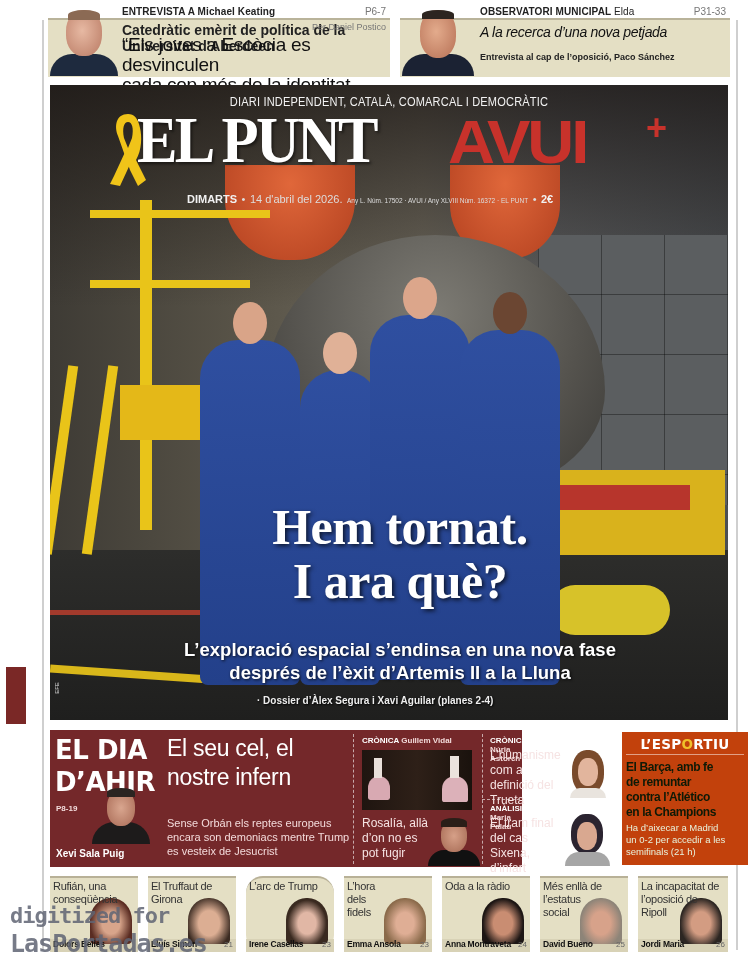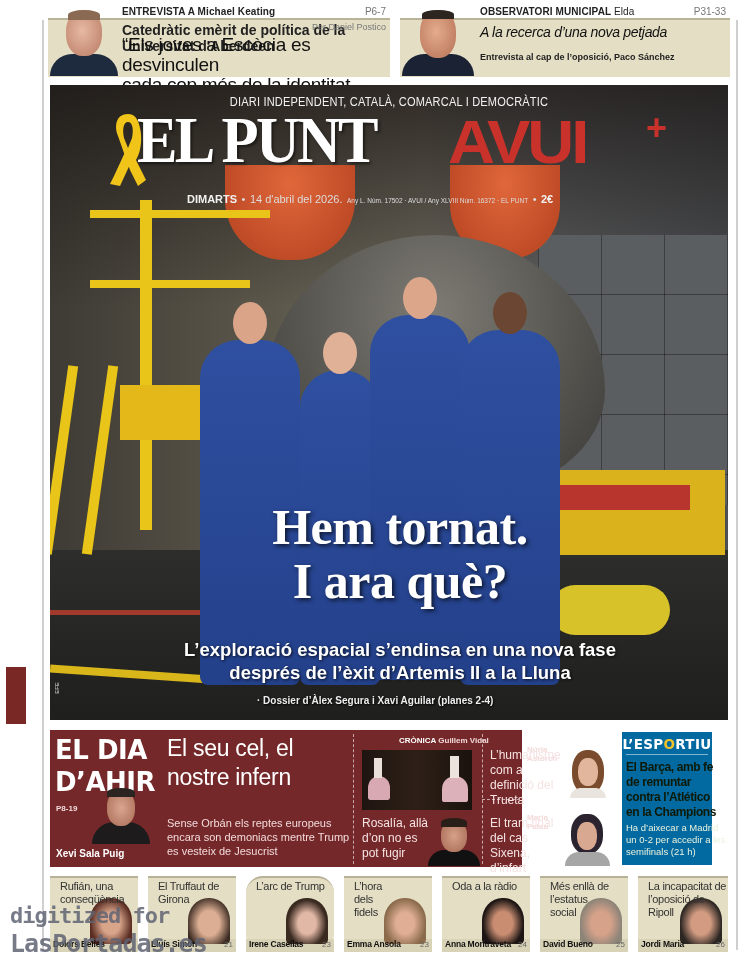--- a/index.html
+++ b/index.html
@@ -48,32 +48,32 @@
   .red-marker{position:absolute;left:6px;top:667px;width:20px;height:57px;background:#7a2826;}
   
   .band-red{position:absolute;left:50px;top:730px;width:472px;height:137px;background:#74282a;}
   .dia-title{position:absolute;left:5px;top:4px;font:bold 26px "DejaVu Sans",sans-serif;color:#fff;line-height:32px;letter-spacing:-0.5px;}
   .dia-page{position:absolute;left:6px;top:74px;font:bold 8px "Liberation Sans",sans-serif;color:#f3dcdc;}
   .dia-author{position:absolute;left:6px;top:118px;font:bold 10px "Liberation Sans",sans-serif;color:#fff;}
   .dia-head{position:absolute;left:117px;top:4px;font:23px "Liberation Sans",sans-serif;color:#fff;line-height:29px;letter-spacing:-0.3px;}
   .dia-sub{position:absolute;left:117px;top:86px;font:11px "Liberation Sans",sans-serif;color:#f3dada;line-height:14px;width:190px;}
   .dots-v{position:absolute;border-left:1px dashed rgba(255,255,255,0.6);}
   .dots-h{position:absolute;border-top:1px dashed rgba(255,255,255,0.6);}
-  .cr-kicker{position:absolute;font:bold 8px "Liberation Sans",sans-serif;color:#fff;margin-left:37px;}
+  .cr-kicker{position:absolute;font:bold 8px "Liberation Sans",sans-serif;color:#fff;}
   .cr-kicker .n{font-weight:bold;color:#f3dada;}
   .cr-head{position:absolute;font:12px "Liberation Sans",sans-serif;color:#f6e3e3;line-height:15px;}
   
-  .esportiu{position:absolute;left:622px;top:732px;width:90px;height:133px;background:#0369a1;}
+  .esportiu{position:absolute;left:622px;top:732px;width:126px;height:133px;background:#c2410c;}
   .esp-title{position:absolute;left:0;right:0;top:4px;text-align:center;font:bold 13.5px "DejaVu Sans",sans-serif;color:#fff;letter-spacing:0.3px;}
   .esp-title .o{color:#f0c12a;}
   .esp-head{position:absolute;left:4px;top:28px;width:100px;font:bold 12px "Liberation Sans",sans-serif;color:#0e1a06;line-height:15px;letter-spacing:-0.4px;}
   .esp-sub{position:absolute;left:4px;top:90px;width:100px;font:9.5px "Liberation Sans",sans-serif;color:#e8f3dd;line-height:12px;}
   
   .card{position:absolute;top:876px;width:88px;height:74px;background:#e4dfc4;border-top:2px solid #b8b197;}
-  .card .t{position:absolute;left:10px;top:2px;width:84px;font:11px "Liberation Sans",sans-serif;color:#333;line-height:13px;letter-spacing:-0.3px;}
+  .card .t{position:absolute;left:3px;top:2px;width:84px;font:11px "Liberation Sans",sans-serif;color:#333;line-height:13px;letter-spacing:-0.3px;}
   .card .a{position:absolute;left:3px;bottom:3px;font:bold 8.5px "Liberation Sans",sans-serif;color:#111;letter-spacing:-0.2px;}
   .card .p{position:absolute;right:3px;bottom:3px;font:8px "Liberation Sans",sans-serif;color:#666;}
   .card .face{position:absolute;right:6px;top:20px;width:42px;height:46px;border-radius:48% 48% 10% 10%;}
   .card .bar{position:absolute;left:0;right:0;bottom:0;height:13px;background:#d8d2b6;}
   .watermark{position:absolute;left:10px;font:bold 22px "DejaVu Sans Mono",monospace;color:rgba(95,100,115,0.85);letter-spacing:-1px;}
 </style>
 </head>
 <body>
 
 <div class="vline" style="left:42px;top:20px;height:930px;"></div>

